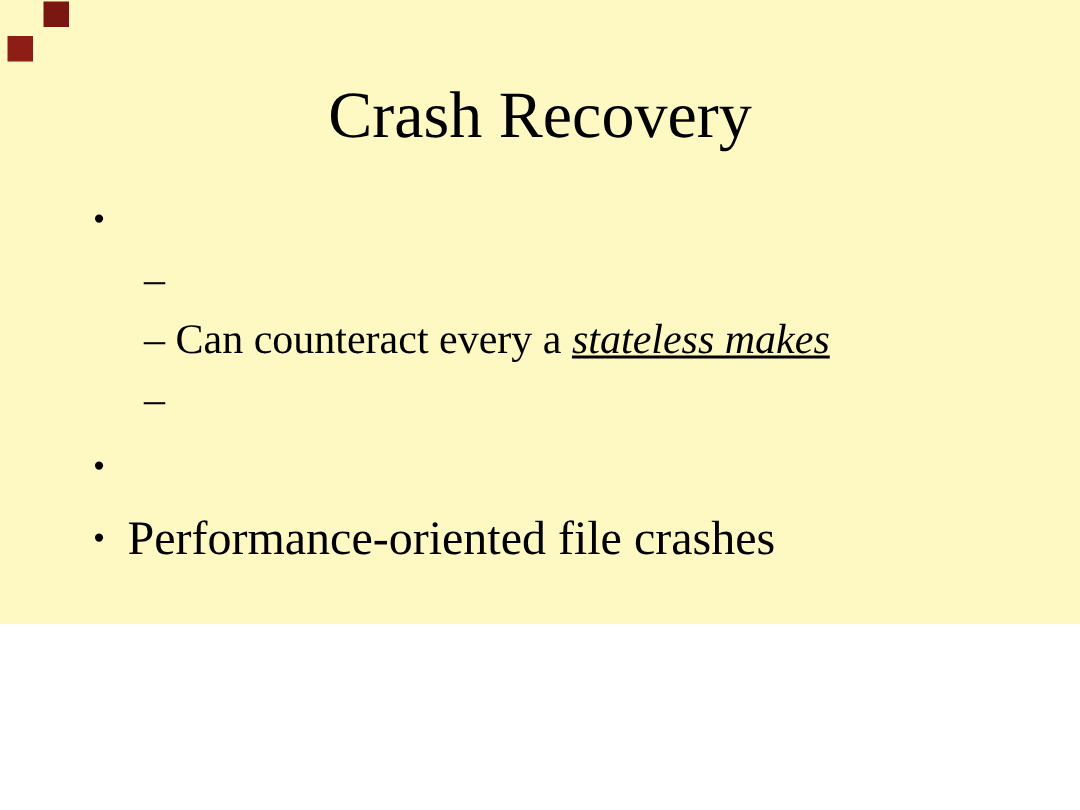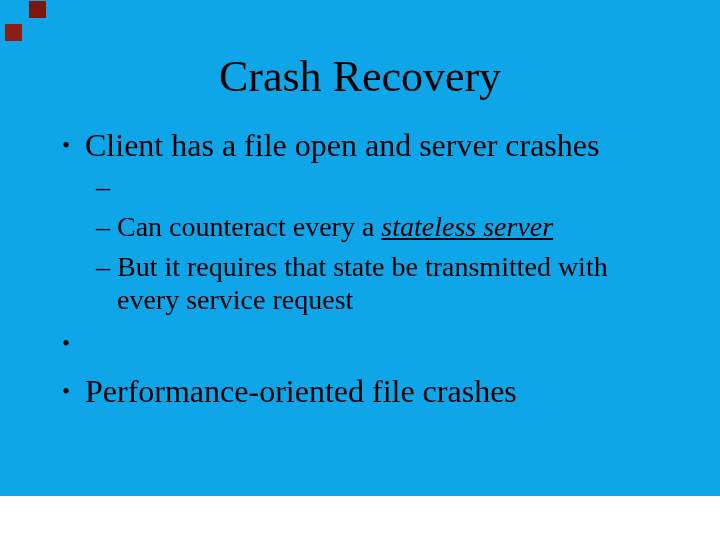--- a/index.html
+++ b/index.html
@@ -1,20 +1,20 @@
 <!DOCTYPE html>
 <html><head>
 <meta charset="utf-8">
 <style>
   html, body { margin: 0; padding: 0; background: #ffffff; }
   .slide {
     position: relative;
     width: 720px;
-    height: 496px;
-    background: #0ea5e9;
+    height: 416px;
+    background: #fef9c3;
     color: #000000;
     font-family: "Liberation Serif", "DejaVu Serif", serif;
     overflow: hidden;
   }
   
   .deco-square { position: absolute; width: 17px; height: 17px; }
   .deco-square.top { left: 29px; top: 1px; }
   .deco-square.bottom { left: 5px; top: 24px; }
 
   
@@ -48,34 +48,32 @@
 
   <div class="deco-square top" style="background-color: rgb(122, 23, 16);"></div>
   <div class="deco-square bottom" style="background-color: rgb(140, 30, 21);"></div>
 
   <div class="title">Crash Recovery</div>
 
   <div class="content">
 
     <div class="b1">
       <span class="b1-marker">•</span>
-      <span class="b1-text">Client has a file open and server crashes</span>
     </div>
 
     <div class="sub">
       <div class="b2">
         <span class="b2-marker">–</span>
       </div>
       <div class="b2">
         <span class="b2-marker">–</span>
-        <span class="b2-text"><span>Can counteract every a </span><span class="emphasis">stateless server</span></span>
+        <span class="b2-text"><span>Can counteract every a </span><span class="emphasis">stateless makes</span></span>
       </div>
       <div class="b2">
         <span class="b2-marker">–</span>
-        <span class="b2-text">But it requires that state be transmitted with every service request</span>
       </div>
     </div>
 
     <div class="b1">
       <span class="b1-marker">•</span>
     </div>
 
     <div class="b1 gap">
       <span class="b1-marker">•</span>
       <span class="b1-text">Performance-oriented file crashes</span>

